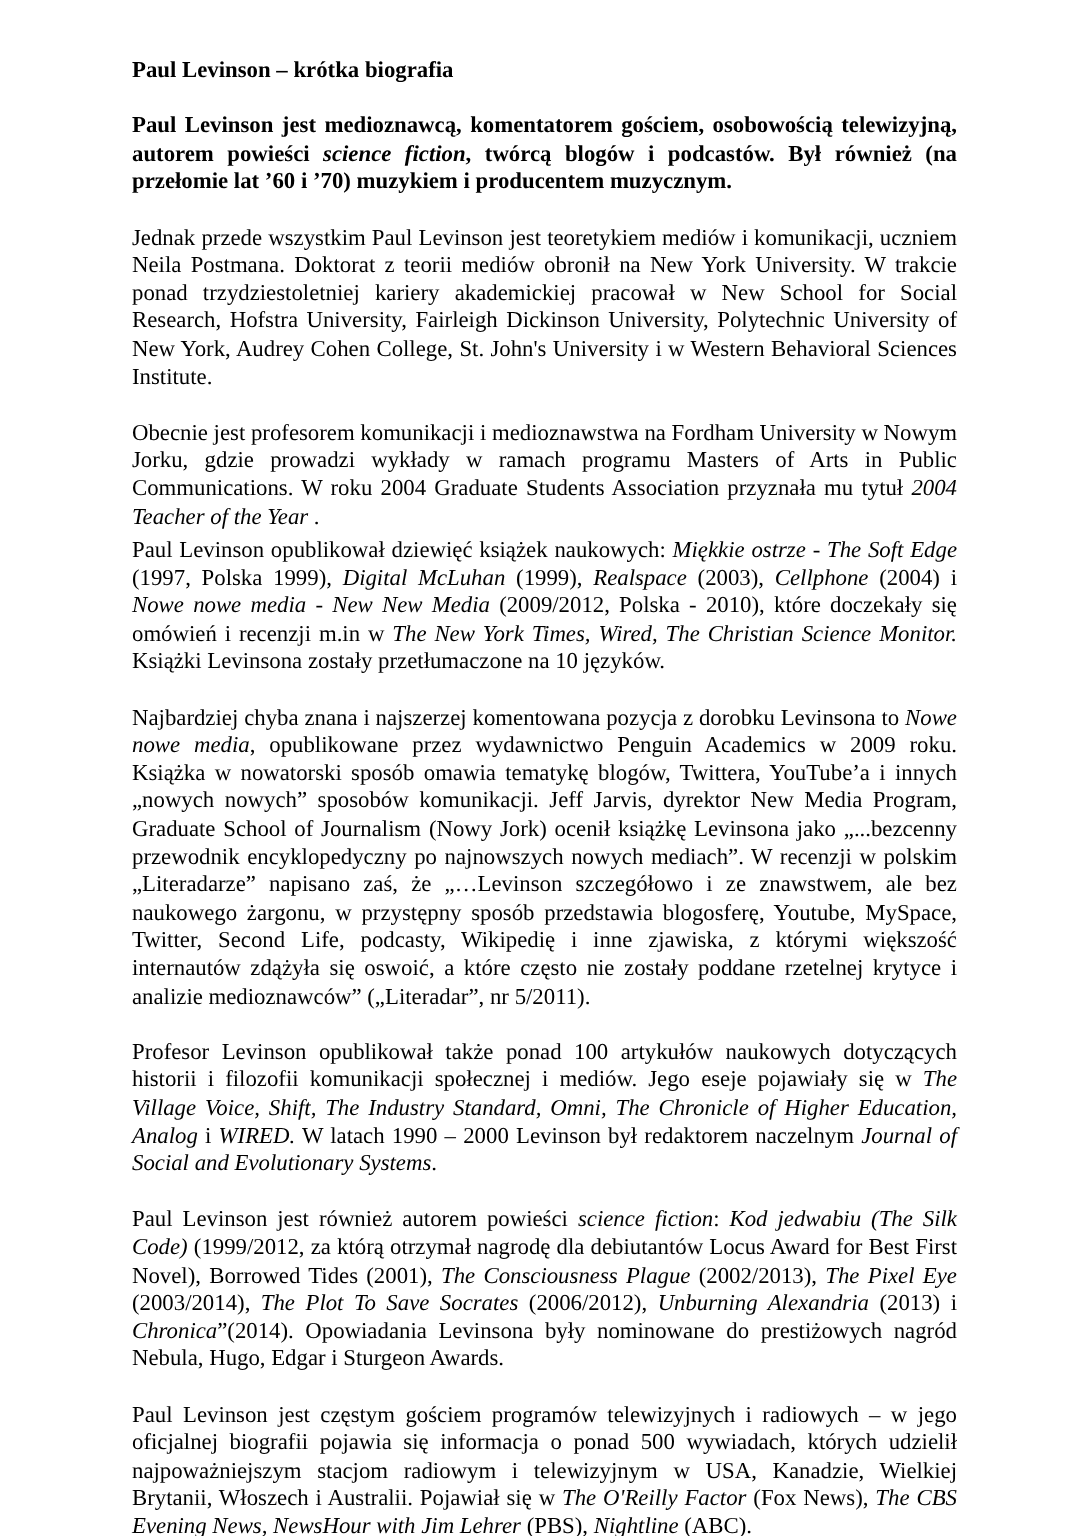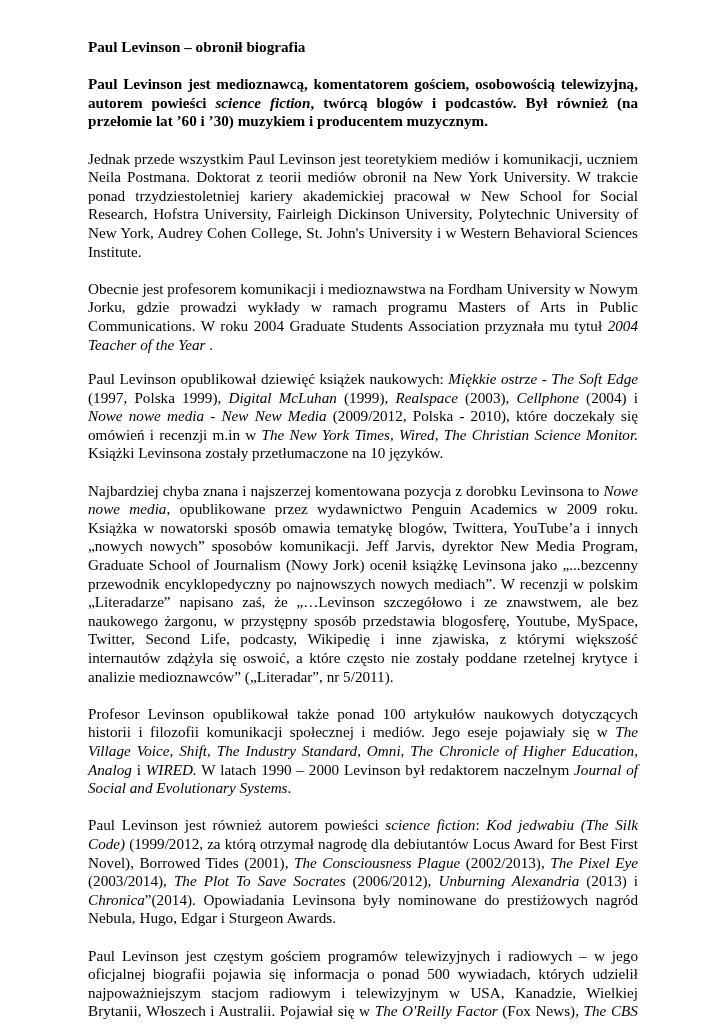--- a/index.html
+++ b/index.html
@@ -5,30 +5,30 @@
   html, body { margin: 0; padding: 0; background: #ffffff; }
   body { width: 725px; height: 1024px; overflow: hidden; position: relative; }
   .page {
     position: absolute; left: 88px; top: 38px; width: 550px;
     font-family: "Liberation Serif", "DejaVu Serif", serif;
     font-size: 15.2px; line-height: 18.6px; color: #000;
   }
   .title { font-weight: bold; margin: 0 0 18.6px 0; }
   .lead { font-weight: bold; text-align: justify; margin: 0 0 18.6px 0; }
   p { margin: 0 0 18.6px 0; text-align: justify; }
-  p.tight { margin-bottom: 16px; }
+  p.tight { margin-bottom: 4px; }
   i { }
 </style>
 </head>
 <body>
 
 <div class="page">
-  <div class="title">Paul Levinson – obronił biografia</div>
+  <div class="title">Paul Levinson – krótka biografia</div>
 
-  <div class="lead"><span>Paul Levinson jest medioznawcą, komentatorem gościem, osobowością telewizyjną, autorem powieści </span><i>science fiction</i><span>, twórcą blogów i podcastów. Był również (na przełomie lat ’60 i ’30) muzykiem i producentem muzycznym.</span></div>
+  <div class="lead"><span>Paul Levinson jest medioznawcą, komentatorem gościem, osobowością telewizyjną, autorem powieści </span><i>science fiction</i><span>, twórcą blogów i podcastów. Był również (na przełomie lat ’60 i ’70) muzykiem i producentem muzycznym.</span></div>
 
   <p>Jednak przede wszystkim Paul Levinson jest teoretykiem mediów i komunikacji, uczniem Neila Postmana. Doktorat z teorii mediów obronił na New York University. W trakcie ponad trzydziestoletniej kariery akademickiej pracował w New School for Social Research, Hofstra University, Fairleigh Dickinson University, Polytechnic University of New York, Audrey Cohen College, St. John's University i w Western Behavioral Sciences Institute.</p>
 
   <p class="tight"><span>Obecnie jest profesorem komunikacji i medioznawstwa na Fordham University w Nowym Jorku, gdzie prowadzi wykłady w ramach programu Masters of Arts in Public Communications. W roku 2004 Graduate Students Association przyznała mu tytuł </span><i>2004 Teacher of the Year</i><span> .</span></p>
 
   <p><span>Paul Levinson opublikował dziewięć książek naukowych: </span><i>Miękkie ostrze - The Soft Edge</i><span> (1997, Polska 1999), </span><i>Digital McLuhan</i><span> (1999), </span><i>Realspace</i><span> (2003), </span><i>Cellphone</i><span> (2004) i </span><i>Nowe nowe media - New New Media</i><span> (2009/2012, Polska - 2010), które doczekały się omówień i recenzji m.in w </span><i>The New York Times, Wired, The Christian Science Monitor.</i><span> Książki Levinsona zostały przetłumaczone na 10 języków.</span></p>
 
   <p><span>Najbardziej chyba znana i najszerzej komentowana pozycja z dorobku Levinsona to </span><i>Nowe nowe media</i><span>, opublikowane przez wydawnictwo Penguin Academics w 2009 roku. Książka w nowatorski sposób omawia tematykę blogów, Twittera, YouTube’a i innych „nowych nowych” sposobów komunikacji. Jeff Jarvis, dyrektor New Media Program, Graduate School of Journalism (Nowy Jork) ocenił książkę Levinsona jako „...bezcenny przewodnik encyklopedyczny po najnowszych nowych mediach”. W recenzji w polskim „Literadarze” napisano zaś, że „…Levinson szczegółowo i ze znawstwem, ale bez naukowego żargonu, w przystępny sposób przedstawia blogosferę, Youtube, MySpace, Twitter, Second Life, podcasty, Wikipedię i inne zjawiska, z którymi większość internautów zdążyła się oswoić, a które często nie zostały poddane rzetelnej krytyce i analizie medioznawców” („Literadar”, nr 5/2011).</span></p>
 
   <p><span>Profesor Levinson opublikował także ponad 100 artykułów naukowych dotyczących historii i filozofii komunikacji społecznej i mediów. Jego eseje pojawiały się w </span><i>The Village Voice, Shift, The Industry Standard, Omni, The Chronicle of Higher Education, Analog</i><span> i </span><i>WIRED.</i><span> W latach 1990 – 2000 Levinson był redaktorem naczelnym </span><i>Journal of Social and Evolutionary Systems</i><span>.</span></p>

